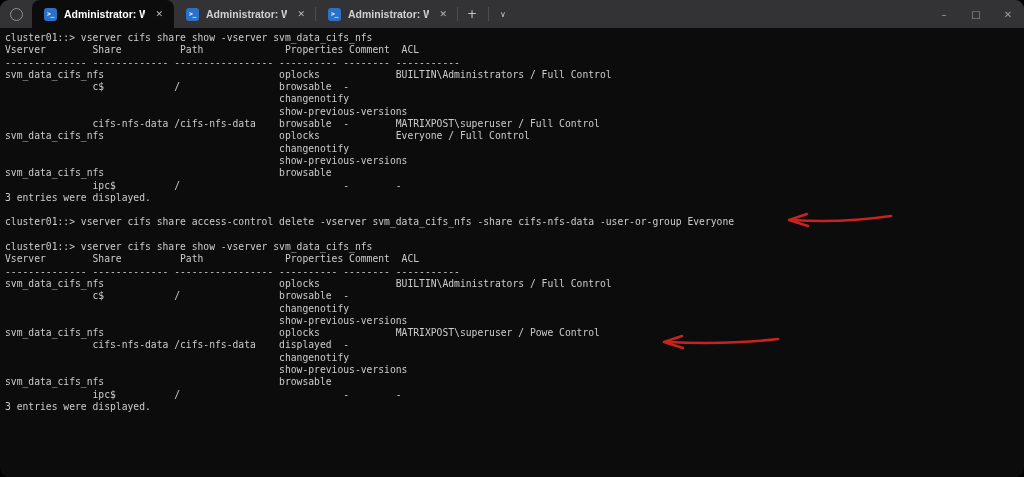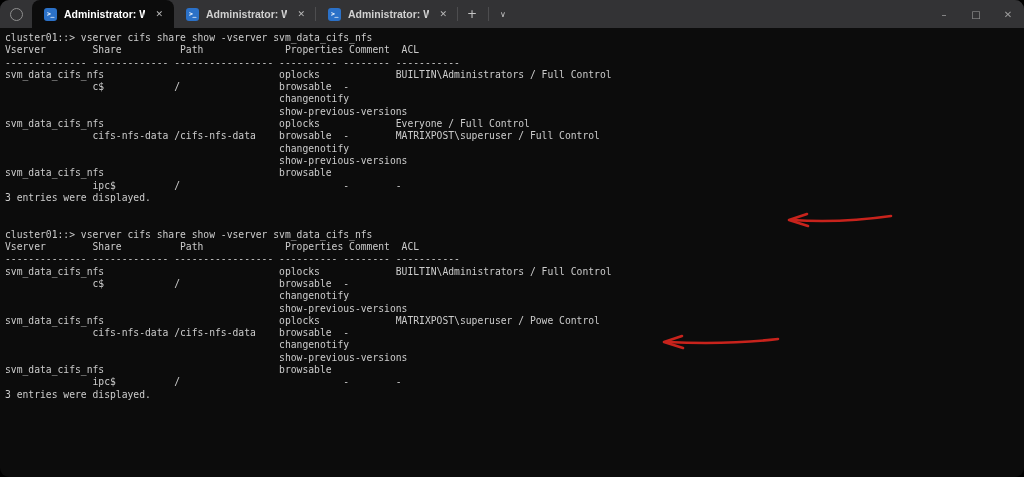--- a/index.html
+++ b/index.html
@@ -128,38 +128,39 @@
 
   <div class="terminal">
     <div id="term-lines">
         <div class="t-line">cluster01::&gt; vserver cifs share show -vserver svm_data_cifs_nfs</div>
         <div class="t-line">Vserver        Share          Path              Properties Comment  ACL</div>
         <div class="t-line">-------------- ------------- ----------------- ---------- -------- -----------</div>
         <div class="t-line">svm_data_cifs_nfs                              oplocks             BUILTIN\Administrators / Full Control</div>
         <div class="t-line">               c$            /                 browsable  -</div>
         <div class="t-line">                                               changenotify</div>
         <div class="t-line">                                               show-previous-versions</div>
+        <div class="t-line">               cifs-nfs-data /cifs-nfs-data    browsable  -        MATRIXPOST\superuser / Full Control</div>
         <div class="t-line">svm_data_cifs_nfs                              oplocks             Everyone / Full Control</div>
-        <div class="t-line">               cifs-nfs-data /cifs-nfs-data    browsable  -        MATRIXPOST\superuser / Full Control</div>
         <div class="t-line">                                               changenotify</div>
         <div class="t-line">                                               show-previous-versions</div>
         <div class="t-line">svm_data_cifs_nfs                              browsable</div>
         <div class="t-line">               ipc$          /                            -        -</div>
         <div class="t-line">3 entries were displayed.</div>
         <div class="t-line"></div>
+        <div class="t-line">cluster01::&gt; vserver cifs share access-control delete -vserver svm_data_cifs_nfs -share cifs-nfs-data -user-or-group Everyone</div>
         <div class="t-line"></div>
         <div class="t-line">cluster01::&gt; vserver cifs share show -vserver svm_data_cifs_nfs</div>
         <div class="t-line">Vserver        Share          Path              Properties Comment  ACL</div>
         <div class="t-line">-------------- ------------- ----------------- ---------- -------- -----------</div>
         <div class="t-line">svm_data_cifs_nfs                              oplocks             BUILTIN\Administrators / Full Control</div>
         <div class="t-line">               c$            /                 browsable  -</div>
         <div class="t-line">                                               changenotify</div>
         <div class="t-line">                                               show-previous-versions</div>
         <div class="t-line">svm_data_cifs_nfs                              oplocks             MATRIXPOST\superuser / Powe Control</div>
-        <div class="t-line">               cifs-nfs-data /cifs-nfs-data    browsable  -</div>
+        <div class="t-line">               cifs-nfs-data /cifs-nfs-data    displayed  -</div>
         <div class="t-line">                                               changenotify</div>
         <div class="t-line">                                               show-previous-versions</div>
         <div class="t-line">svm_data_cifs_nfs                              browsable</div>
         <div class="t-line">               ipc$          /                            -        -</div>
         <div class="t-line">3 entries were displayed.</div>
         <div class="t-line"></div>
       </div>
   </div>
 
   <svg class="annotations" viewBox="0 0 1024 477">

